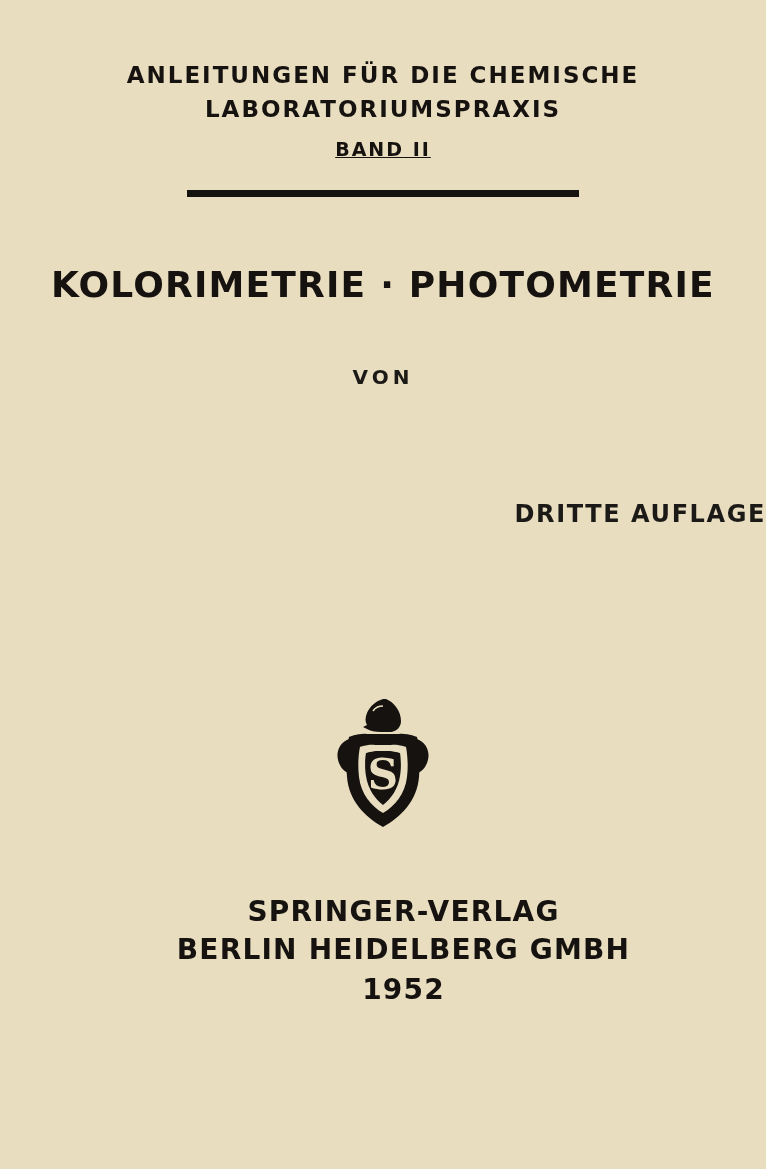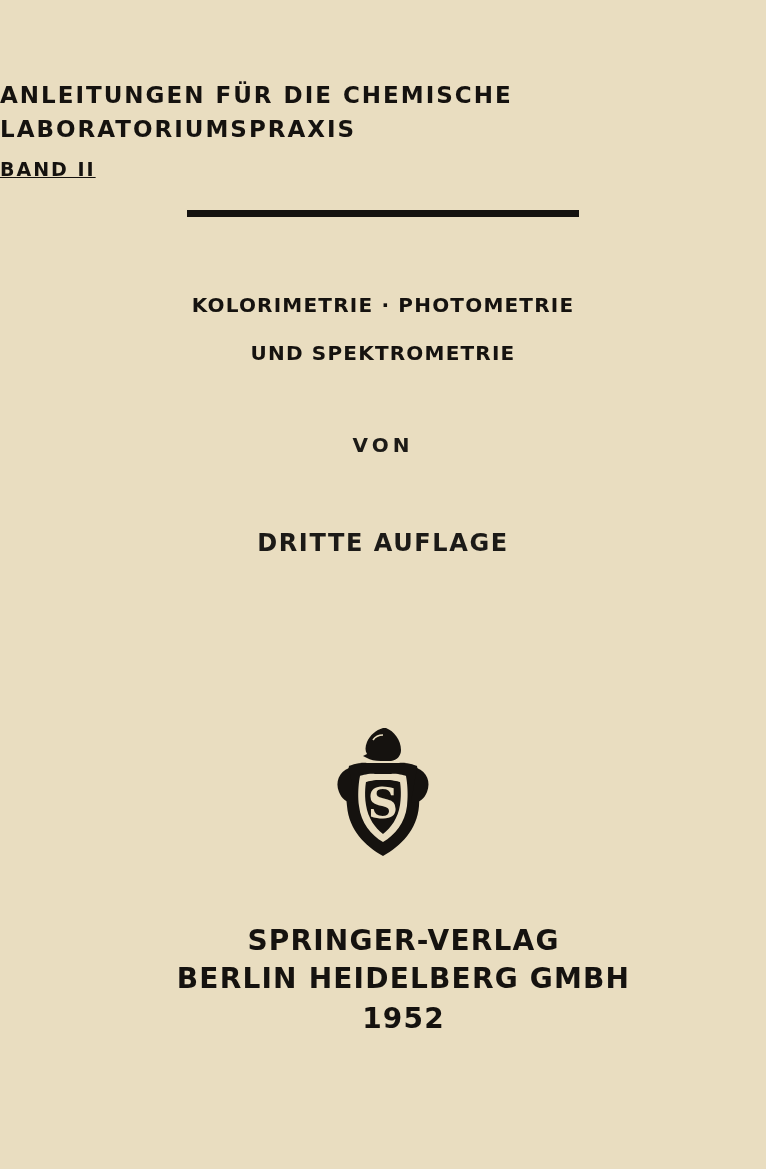--- a/index.html
+++ b/index.html
@@ -18,21 +18,22 @@
     position: relative;
     width: 766px;
     height: 1169px;
     background: #e9ddc0;
     box-sizing: border-box;
     display: flex;
     flex-direction: column;
     align-items: center;
   }
   .series-block {
-    margin-top: 78px;
+    margin-top: 58px;
+    text-align: center;
     width: 100%;
   }
   .series-line {
     font-size: 23px;
     font-weight: 700;
     letter-spacing: 2.0px;
     line-height: 34px;
     color: #15120f;
   }
   .series-band {
@@ -49,21 +50,21 @@
     height: 7px;
     background: #15120f;
     margin: 24px auto 0 auto;
   }
   .title-block {
     margin-top: 64px;
     text-align: center;
     width: 100%;
   }
   .title-line {
-    font-size: 20px;
+    font-size: 36px;
     font-weight: 700;
     letter-spacing: 1.2px;
     line-height: 48px;
     color: #15120f;
   }
   .von {
     margin-top: 56px;
     font-size: 20px;
     font-weight: 700;
     letter-spacing: 4px;
@@ -72,25 +73,25 @@
   }
   .author {
     margin-top: 32px;
     font-size: 33px;
     font-weight: 700;
     letter-spacing: 1.5px;
     text-align: center;
     width: 100%;
   }
   .edition {
-    margin-top: 72px;
+    margin-top: 111px;
     font-size: 24px;
     font-weight: 700;
     letter-spacing: 1.6px;
-    text-align: center;
+    text-align: right;
     width: 100%;
   }
   .logo-wrap {
     margin-top: 165px;
     width: 100%;
     display: flex;
     justify-content: center;
   }
   .publisher-block {
     margin-top: 50px;
@@ -121,21 +122,20 @@
 
   <div class="series-block">
     <div class="series-line">ANLEITUNGEN FÜR DIE CHEMISCHE</div>
     <div class="series-line">LABORATORIUMSPRAXIS</div>
     <div class="series-band">BAND II</div>
     <div class="rule"></div>
   </div>
 
   <div class="title-block">
     <div class="title-line">KOLORIMETRIE · PHOTOMETRIE</div>
-    <div class="title-line">UND SPEKTROMETRIE</div>
   </div>
 
   <div class="von">VON</div>
 
   <div class="edition">DRITTE AUFLAGE</div>
 
   <div class="logo-wrap">
     <svg width="108" height="150" viewBox="0 0 108 150">
       <g fill="none" stroke="#15120f" stroke-width="2.2">
 

